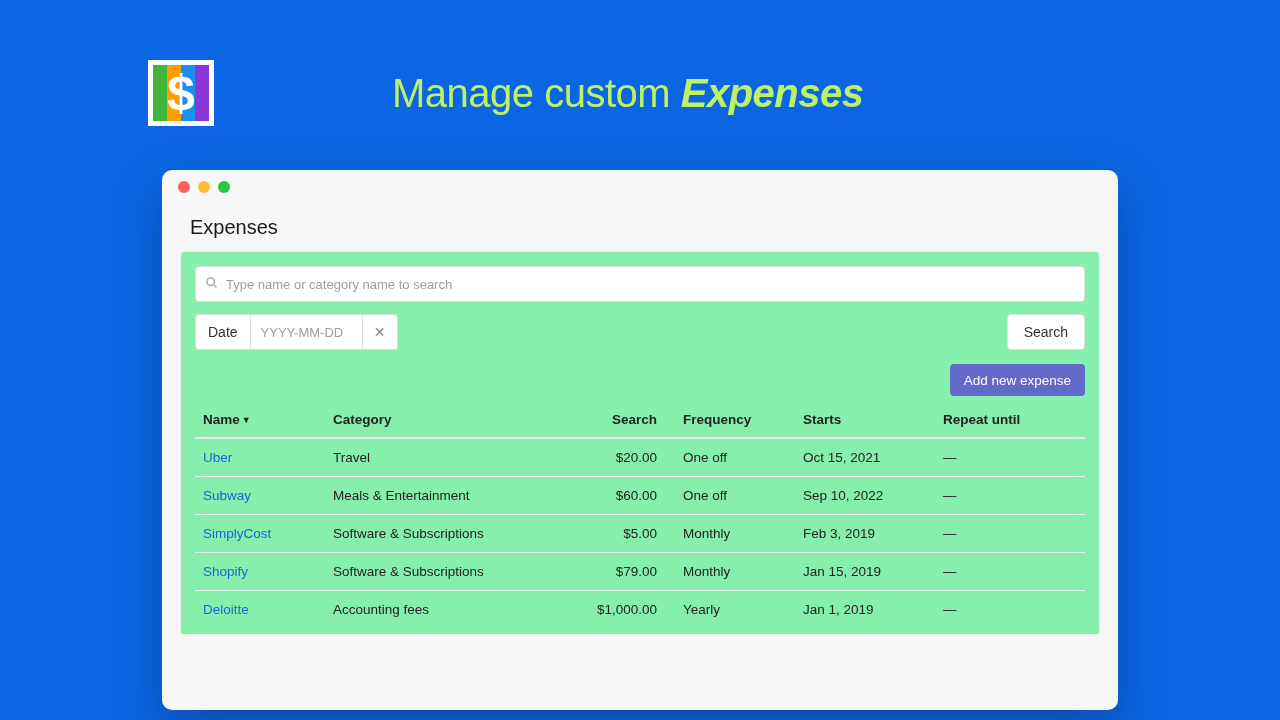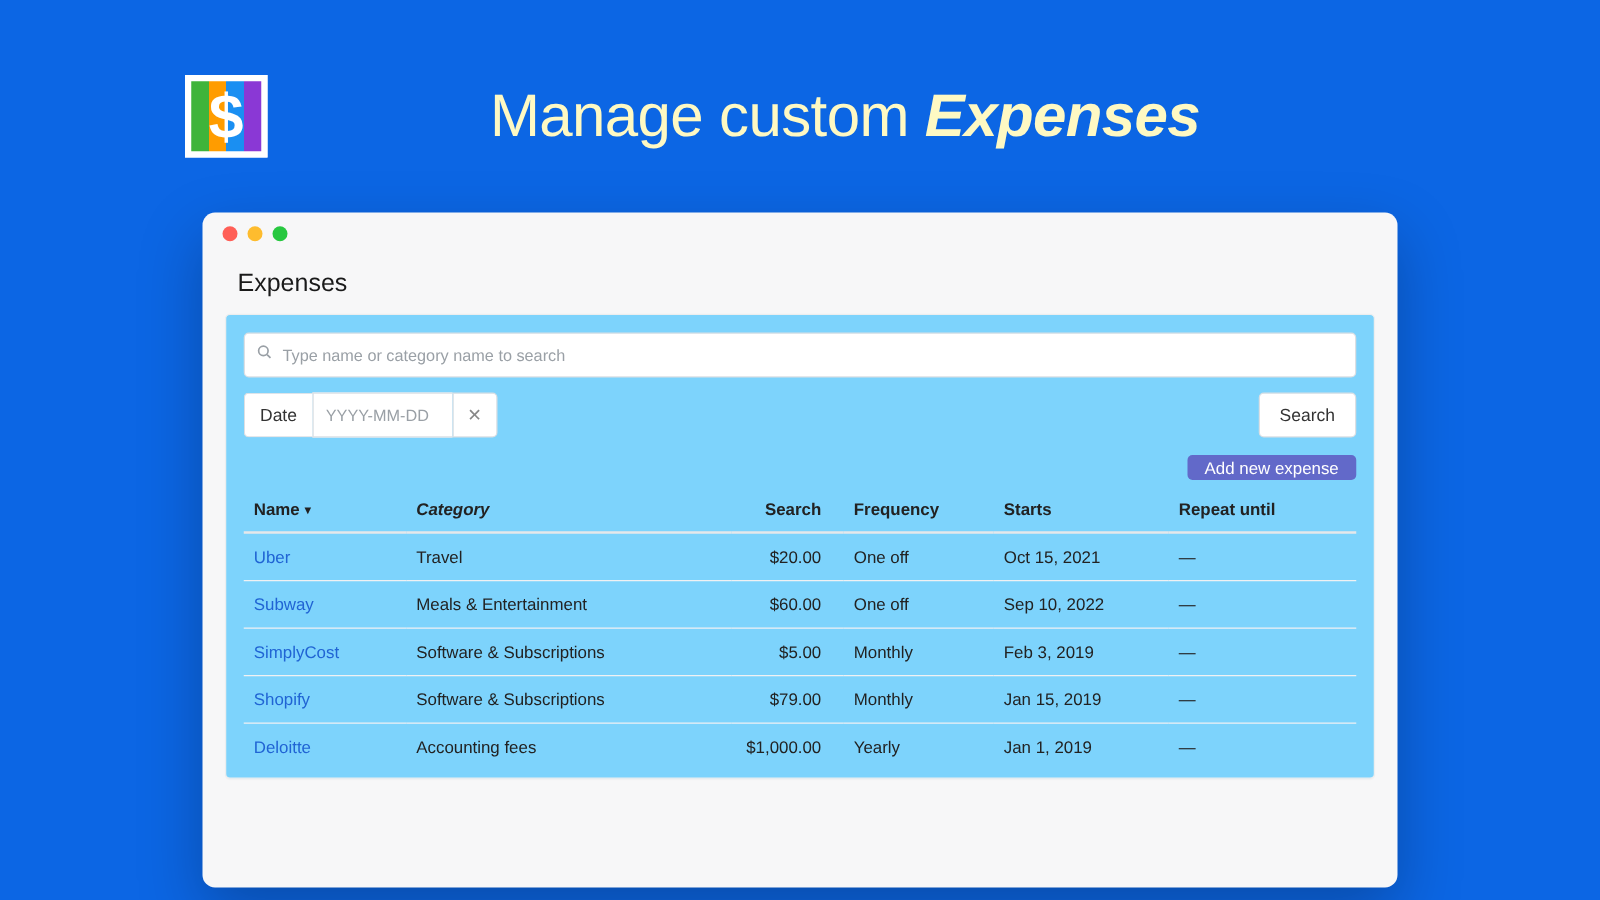--- a/index.html
+++ b/index.html
@@ -39,22 +39,22 @@
   text-align: center;
 }
 .hero-logo::before {
   content: "";
   position: absolute;
   inset: 3px;
   background:
     linear-gradient(90deg, #3fb43a 0 25%, #ff9c00 25% 50%, #1a8ff2 50% 75%, #8a38d5 75% 100%);
 }
 .hero-title {
-  color: #fef9c3;
-  font-size: 48px;
+  color: #bef264;
+  font-size: 40px;
   font-weight: 400;
   letter-spacing: -0.5px;
   text-align: right;
 }
 .hero-title em {
   font-style: italic;
   font-weight: 700;
 }
 
 
@@ -85,21 +85,21 @@
 
 .page-title {
   font-size: 20px;
   font-weight: 400;
   color: #1a1a1a;
   margin: 12px 0 12px 28px;
 }
 
 .card {
   margin: 10px 18px 0 18px;
-  background: #7dd3fc;
+  background: #86efac;
   border: 1px solid #eceeef;
   border-radius: 4px;
   padding: 14px 14px 6px 14px;
   box-shadow: 0 1px 1px rgba(0,0,0,0.03);
 }
 
 .search-row {
   position: relative;
 }
 .search-input {
@@ -175,21 +175,21 @@
 .add-row {
   display: flex;
   justify-content: flex-end;
   margin: 14px 0 6px 0;
 }
 .add-btn {
   background: #6269c9;
   color: #fff;
   border: none;
   border-radius: 4px;
-  height: 20px;
+  height: 32px;
   padding: 0 14px;
   font-size: 13.5px;
   cursor: pointer;
 }
 
 .table {
   width: 100%;
   border-collapse: collapse;
   font-size: 13.5px;
 }
@@ -211,21 +211,21 @@
   color: #2064d4;
   text-decoration: none;
 }
 .sort-indicator {
   font-size: 9px;
   margin-left: 2px;
   vertical-align: middle;
 }
 
 .col-name      { width: 130px; }
-.col-category  { width: 260px; font-style: italic; }
+.col-category  { width: 260px; }
 .col-amount    { width: 90px; }
 .col-frequency { width: 120px; }
 .col-starts    { width: 140px; }
 .col-repeat    { width: auto; }
 </style>
 </head>
 <body>
 
 <div class="hero">
   <div class="hero-logo">

